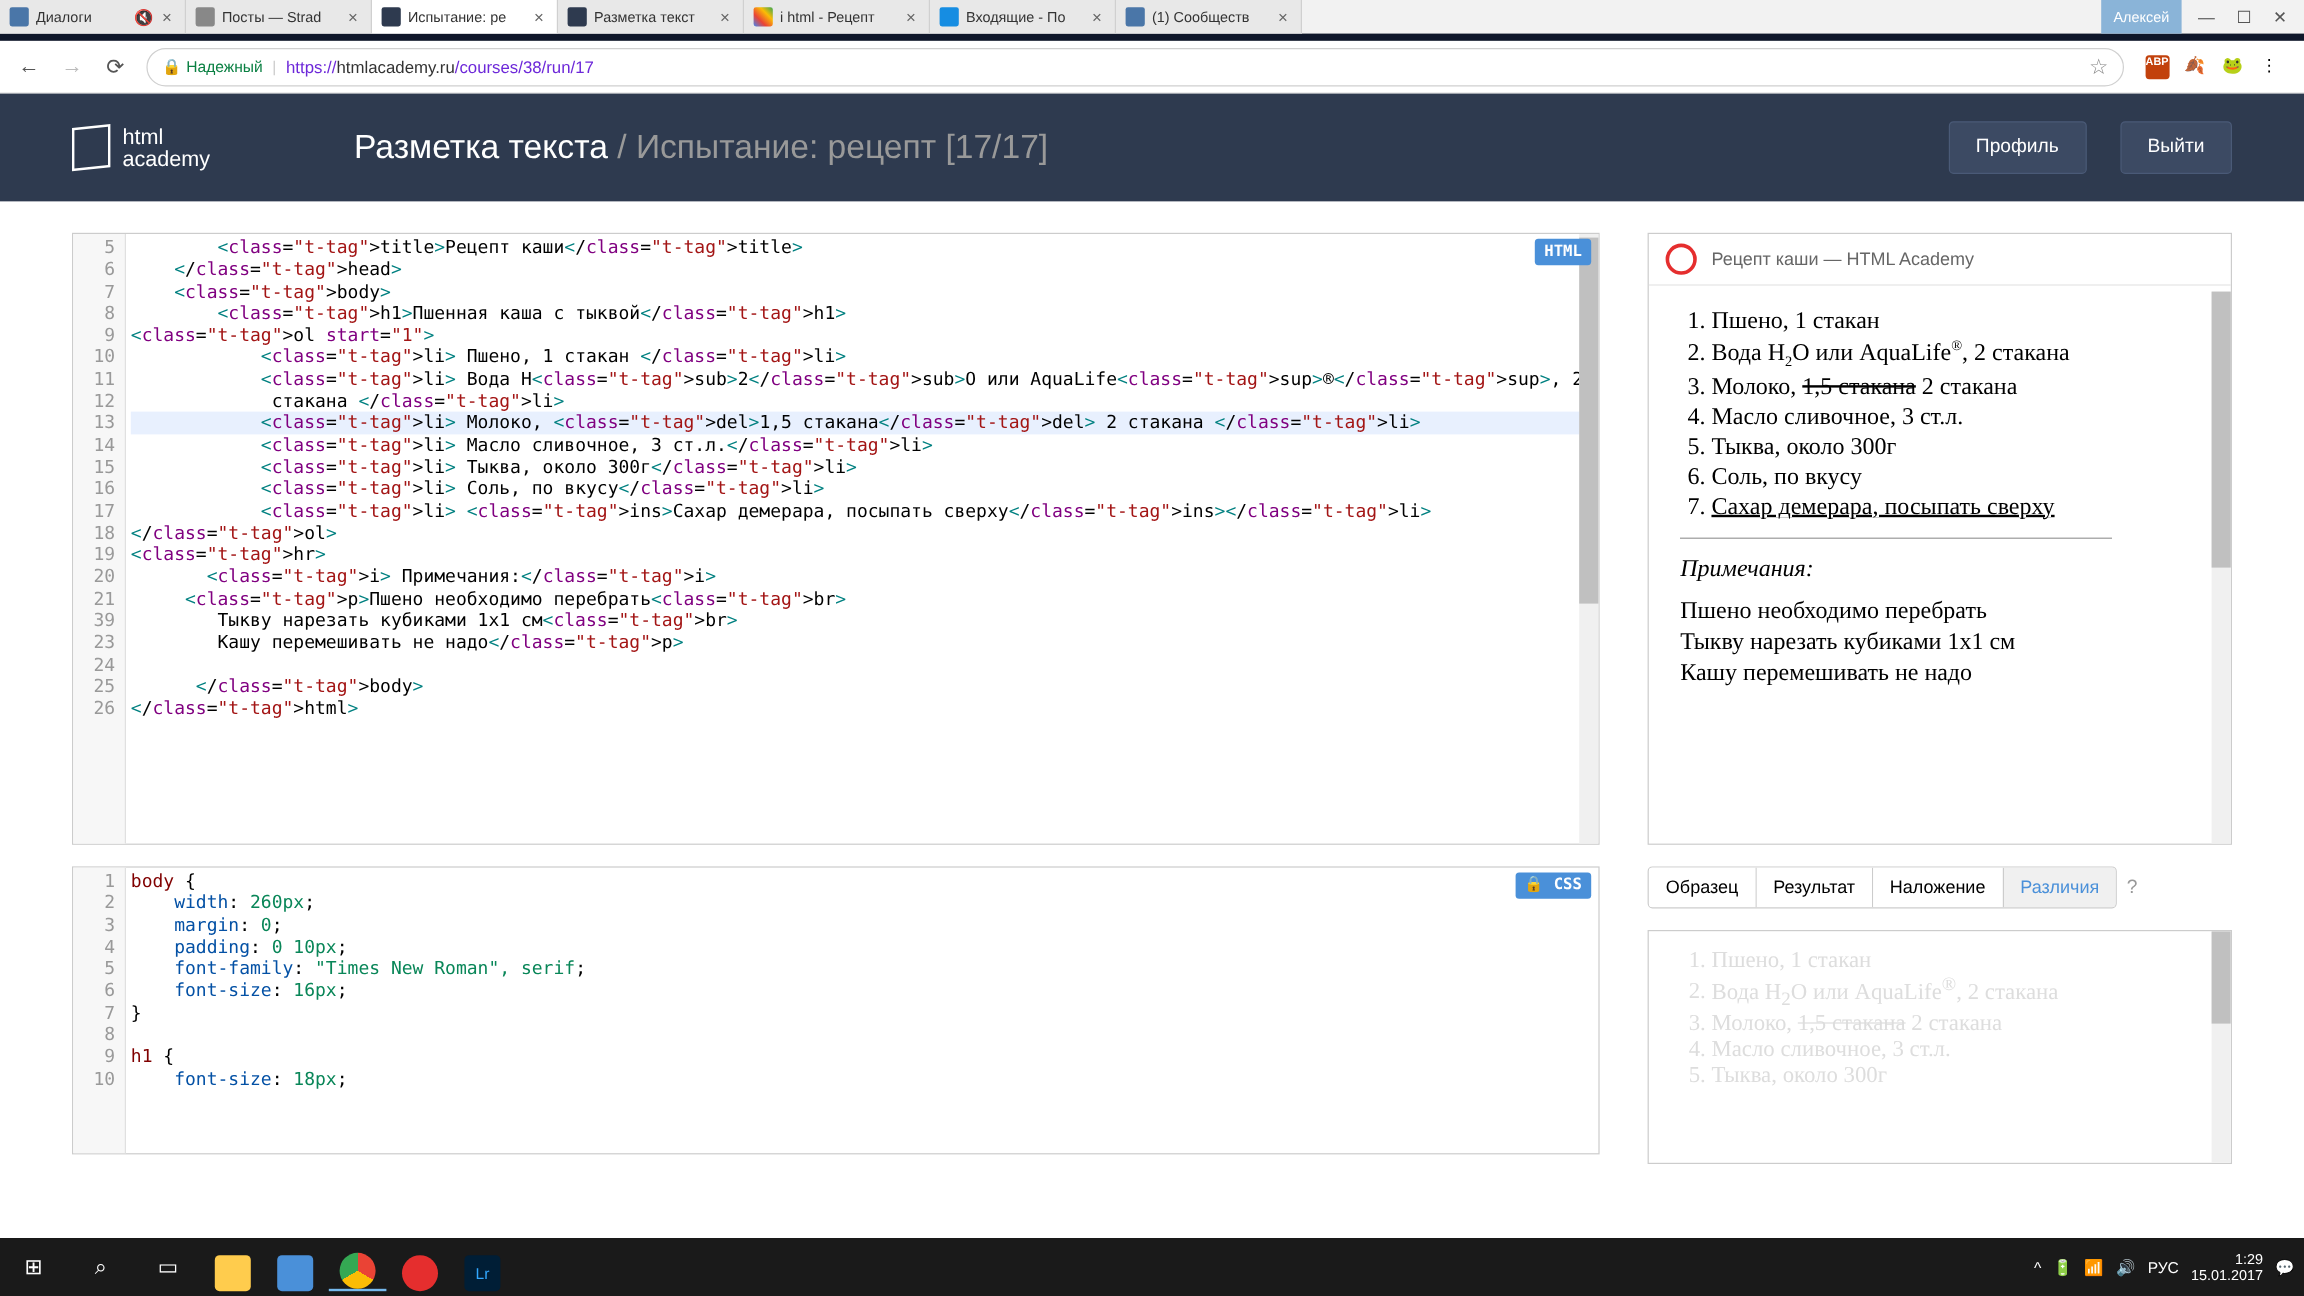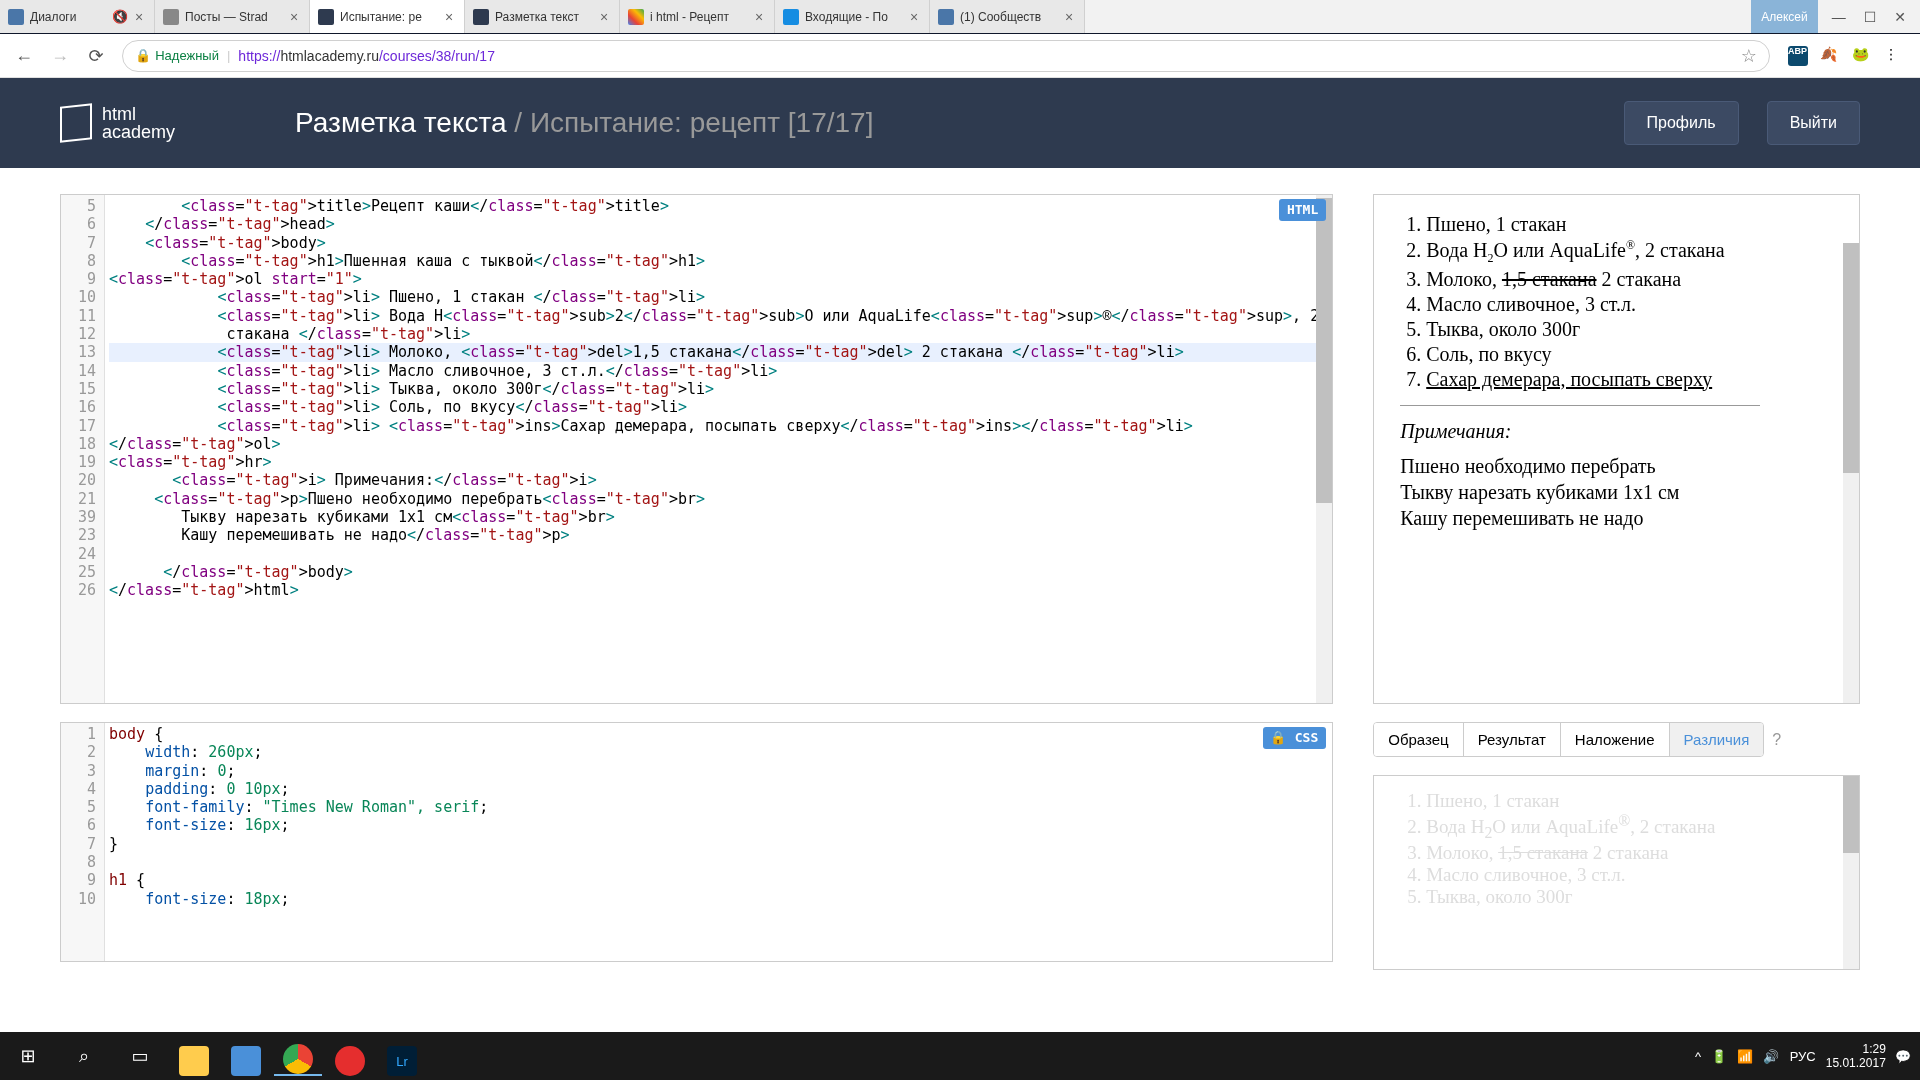--- a/index.html
+++ b/index.html
@@ -1,17 +1,17 @@
 <!DOCTYPE html>
 <html><head>
 <meta charset="utf-8">
 <style>
 *{margin:0;padding:0;box-sizing:border-box}
 body{font-family:"Segoe UI",Arial,sans-serif;font-size:13px;background:#fff;overflow:hidden;height:1080px;width:1920px}
-.browser-tabs{height:34px;background:#f2f2f2;display:flex;align-items:stretch;border-bottom:1px solid #0f172a}
+.browser-tabs{height:34px;background:#f2f2f2;display:flex;align-items:stretch;border-bottom:6px solid #0f172a}
 .tab{display:flex;align-items:center;padding:0 8px;min-width:155px;max-width:220px;border-right:1px solid #d0d0d0;background:#e8e8e8;gap:6px;position:relative}
 .tab.active{background:#fff}
 .tab-favicon{width:16px;height:16px;background:#888;border-radius:2px;flex-shrink:0}
 .tab-title{flex:1;white-space:nowrap;overflow:hidden;text-overflow:ellipsis;font-size:12px;color:#333}
 .tab-close{width:14px;height:14px;font-size:14px;color:#666;flex-shrink:0;text-align:center;line-height:14px}
 .tab-muted{width:14px;color:#666;flex-shrink:0}
 .user-btn{margin-left:auto;background:#8ab4d8;color:#fff;padding:2px 10px;font-size:12px;display:flex;align-items:center}
 .win-controls{display:flex;align-items:center;gap:18px;padding:0 14px;color:#555}
 .win-controls span{font-size:14px}
 .addr-bar{height:44px;display:flex;align-items:center;padding:4px 8px;gap:4px;border-bottom:1px solid #e0e0e0}
@@ -133,21 +133,21 @@
   <div class="nav-btn">←</div>
   <div class="nav-btn disabled">→</div>
   <div class="nav-btn">⟳</div>
   <div class="url-box">
     <span class="secure">🔒 <span>Надежный</span></span>
     <span style="color:#ccc">|</span>
     <span class="url-text"><span class="gray">https://</span>htmlacademy.ru<span class="gray">/courses/38/run/17</span></span>
     <span class="star">☆</span>
   </div>
   <div class="ext-icons">
-    <span style="background:#0c4a6e;color:#fff;border-radius:3px;font-size:9px;padding:0;font-weight:bold">ABP</span>
+    <span style="background:#c2410c;color:#fff;border-radius:3px;font-size:9px;padding:0;font-weight:bold">ABP</span>
     <span style="color:#ff8800">🍂</span>
     <span style="color:#3cb043">🐸</span>
     <span>⋮</span>
   </div>
 </div>
 
 <div class="header-bar">
   <div class="logo">
     <div class="logo-icon"></div>
     <div class="logo-text">html<br>academy</div>
@@ -206,20 +206,24 @@
           <div>7</div>
           <div>8</div>
           <div>9</div>
           <div>10</div>
         </div>
       <div class="code" id="css-code"><div class="line"><span class="t-sel">body</span> {</div><div class="line">    <span class="t-prop">width</span>: <span class="t-val">260px</span>;</div><div class="line">    <span class="t-prop">margin</span>: <span class="t-val">0</span>;</div><div class="line">    <span class="t-prop">padding</span>: <span class="t-val">0 10px</span>;</div><div class="line">    <span class="t-prop">font-family</span>: <span class="t-val">"Times New Roman", serif</span>;</div><div class="line">    <span class="t-prop">font-size</span>: <span class="t-val">16px</span>;</div><div class="line">}</div><div class="line">&nbsp;</div><div class="line"><span class="t-sel">h1</span> {</div><div class="line">    <span class="t-prop">font-size</span>: <span class="t-val">18px</span>;</div></div>
     </div>
   </div>
   <div class="right-col">
     <div class="preview">
+      <div class="prev-tab">
+        <div class="opera-icon"></div>
+        <div class="prev-title">Рецепт каши — HTML Academy</div>
+      </div>
       <div class="prev-body">
         <ol>
           <li>Пшено, 1 стакан</li>
           <li>Вода H<sub>2</sub>O или AquaLife<sup>®</sup>, 2 стакана</li>
           <li>Молоко, <del>1,5 стакана</del> 2 стакана</li>
           <li>Масло сливочное, 3 ст.л.</li>
           <li>Тыква, около 300г</li>
           <li>Соль, по вкусу</li>
           <li><ins>Сахар демерара, посыпать сверху</ins></li>
         </ol>

